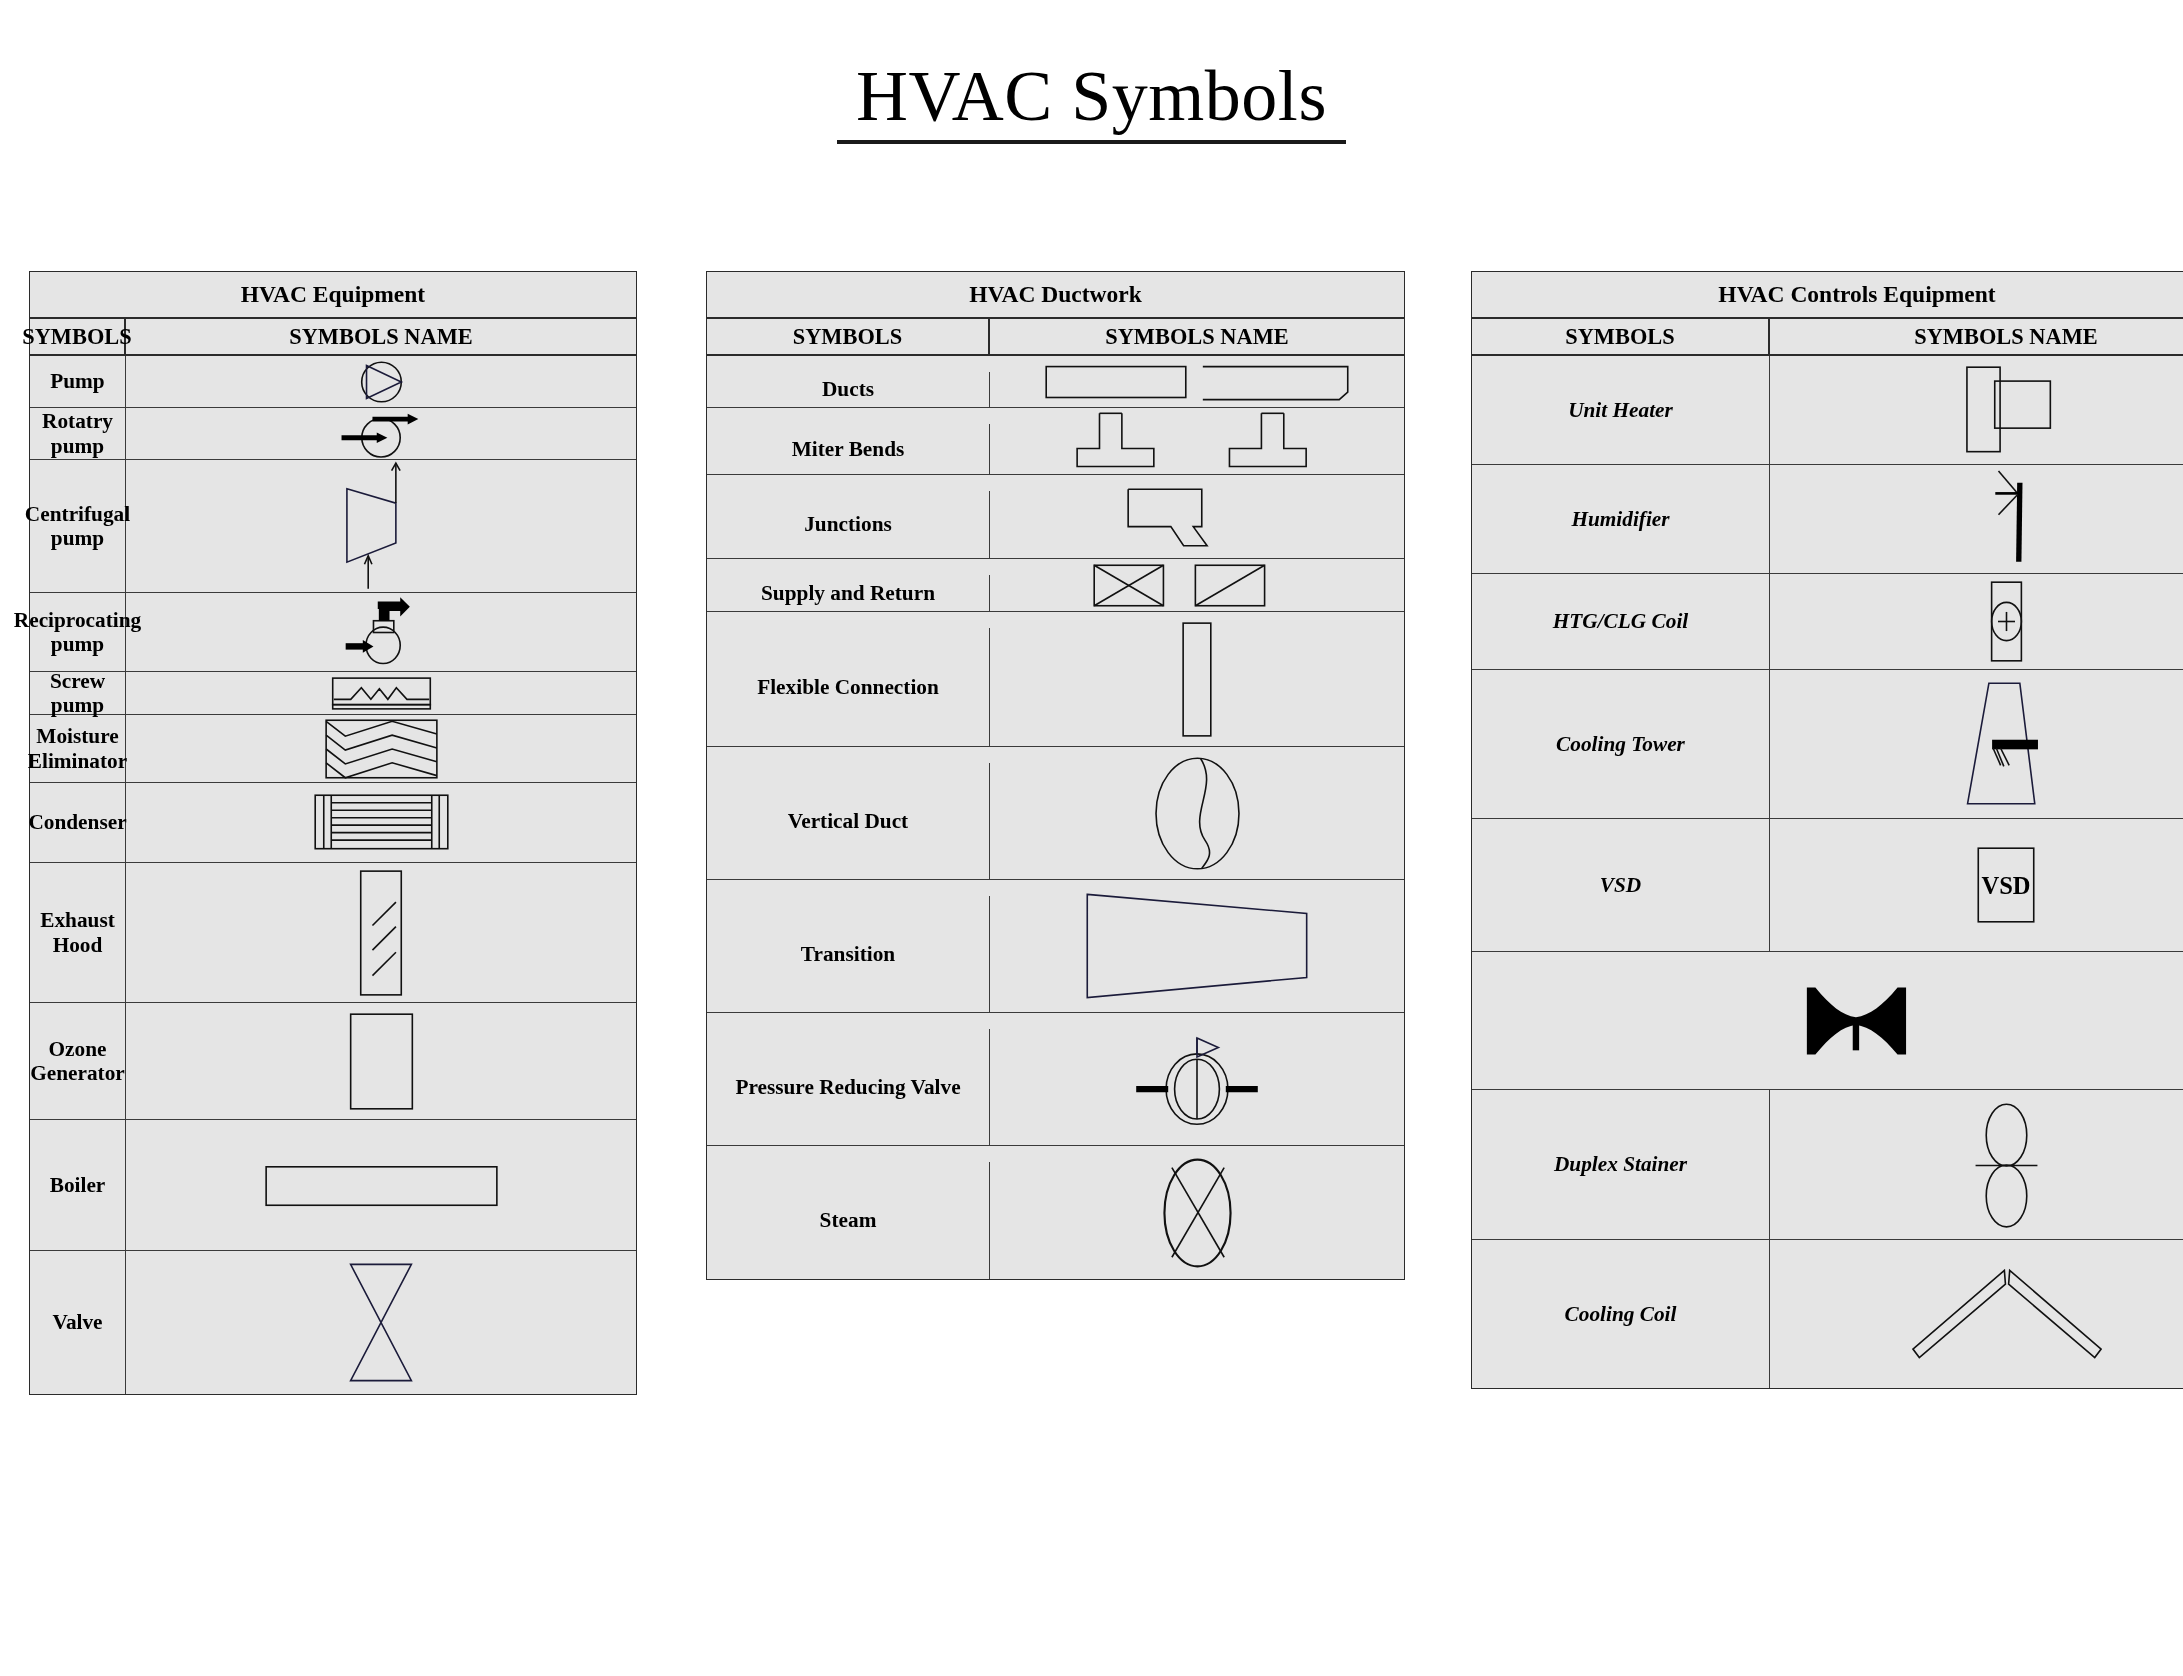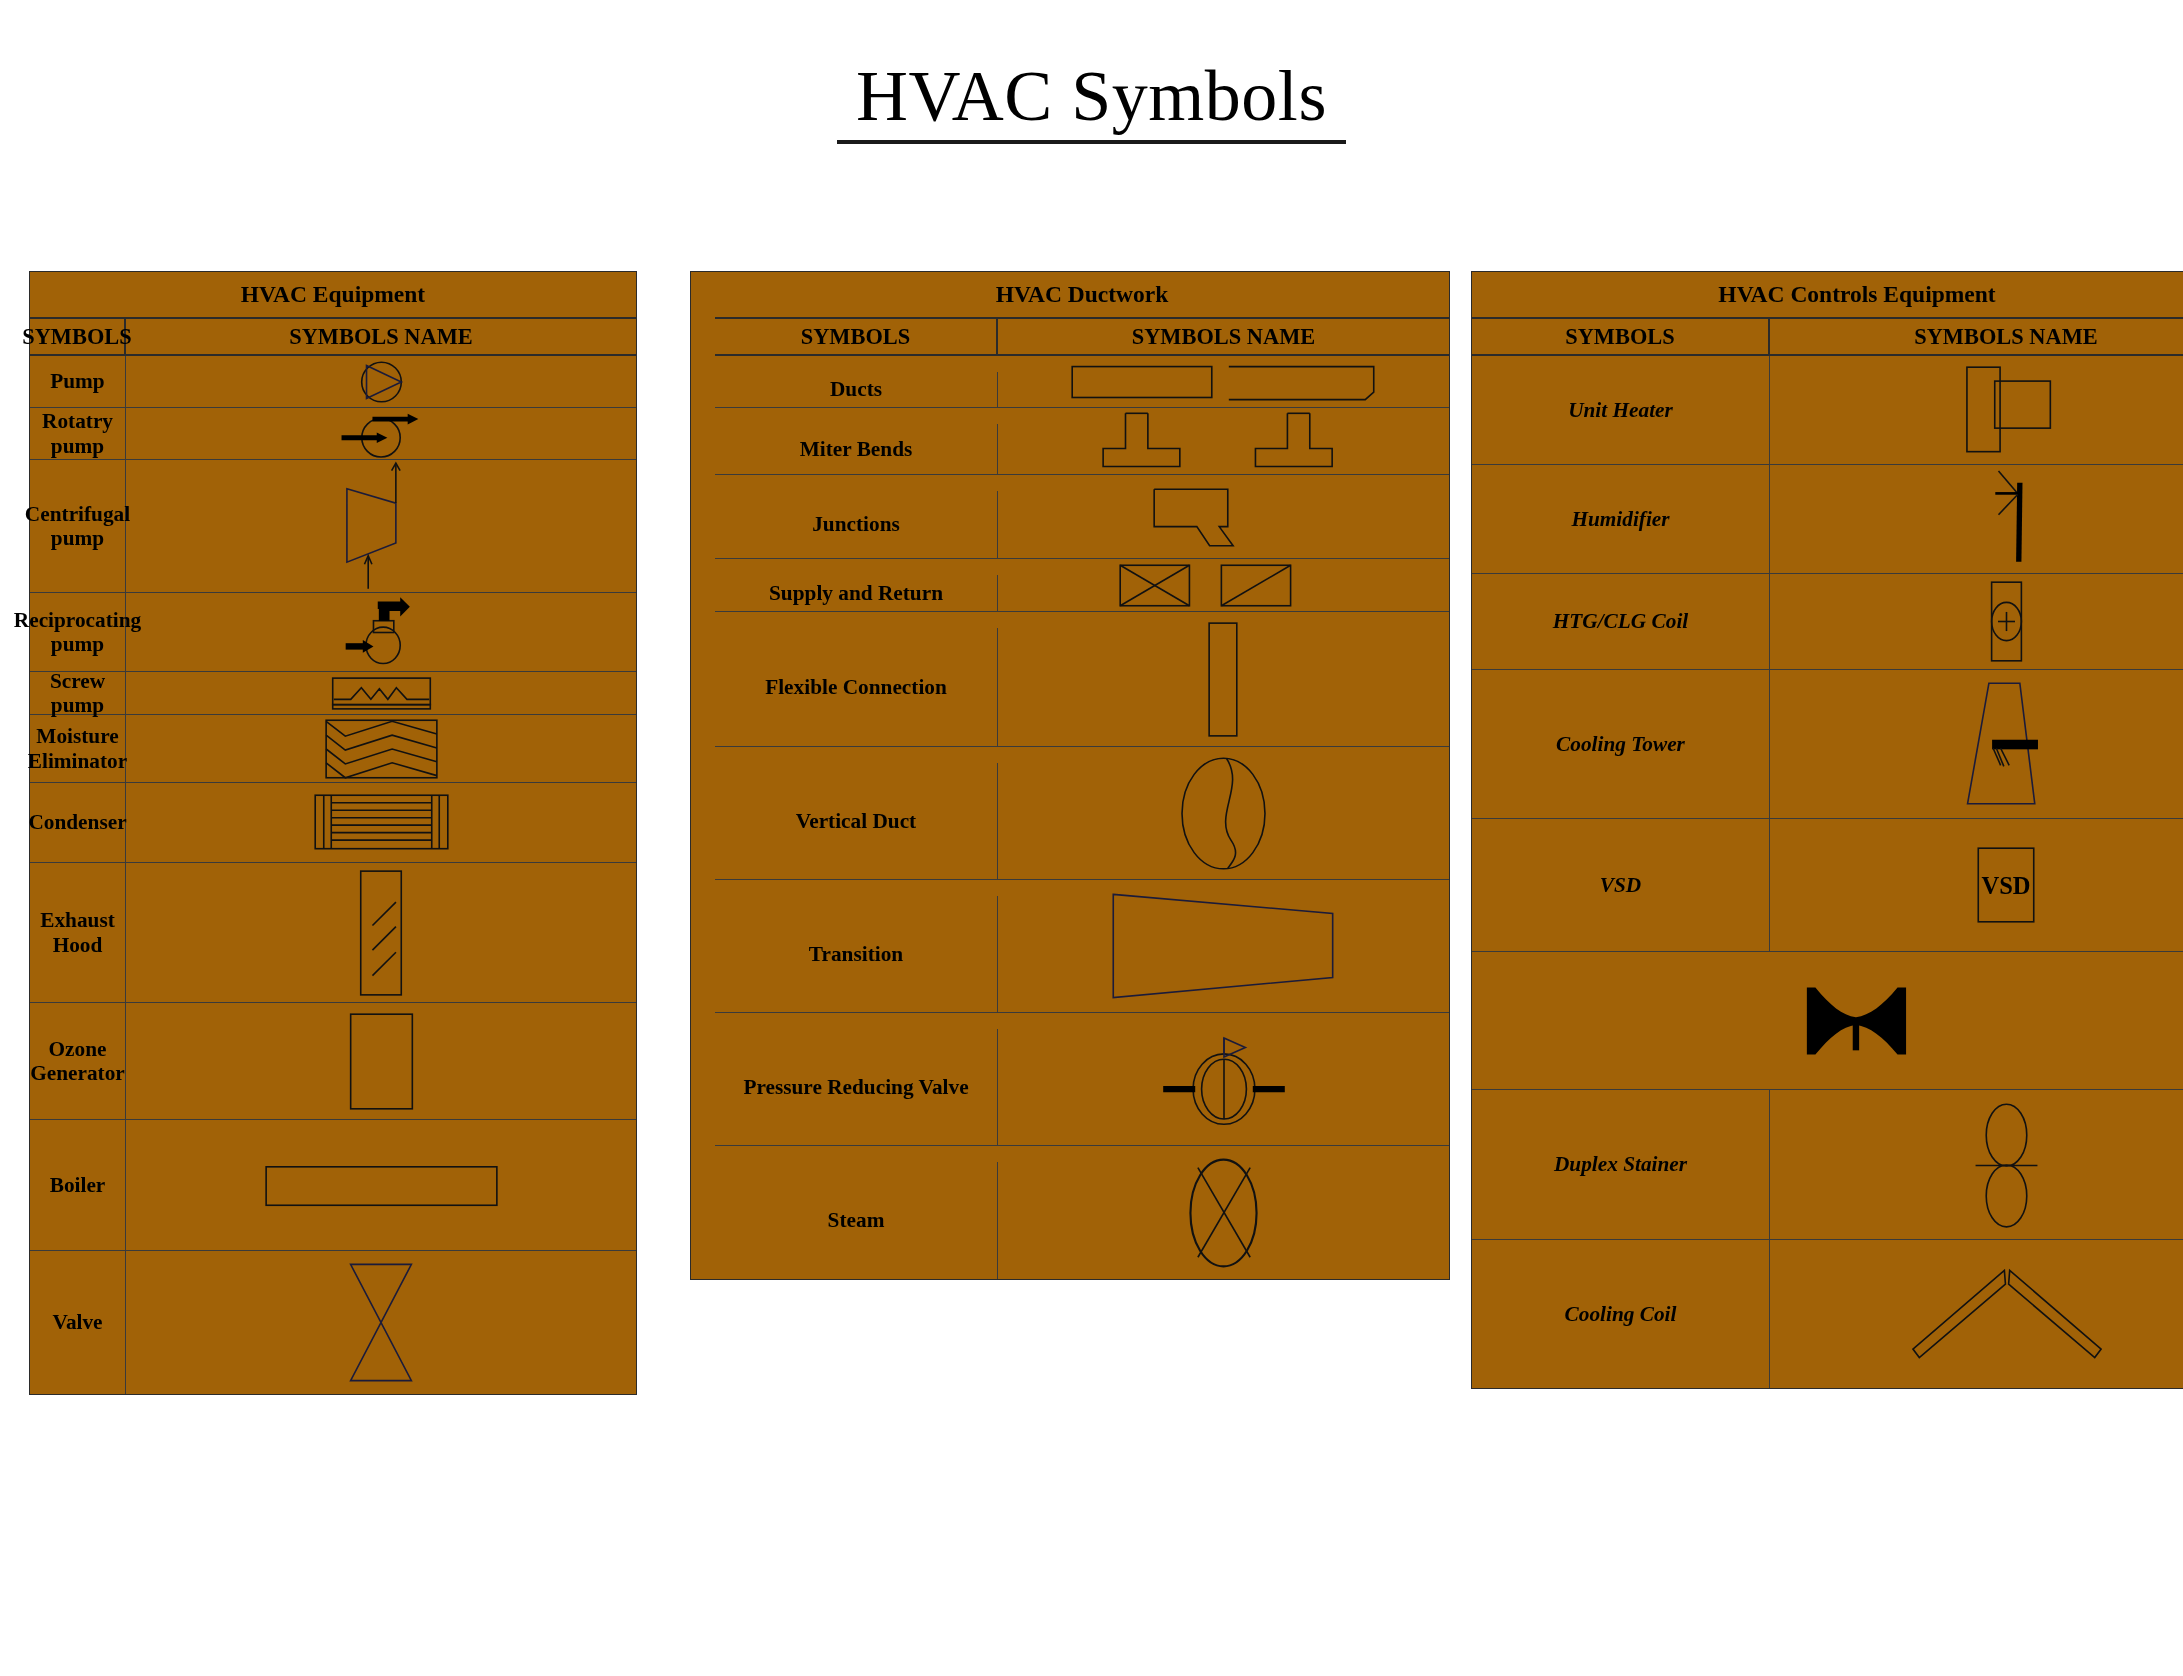--- a/index.html
+++ b/index.html
@@ -32,24 +32,24 @@
     padding: 0 19px 5.3px 19px;
     border-bottom: 4.8px solid #1a1a1a;
     line-height: 1.05;
   }
 
   
   .sym-table {
     position: absolute;
     border: 1.6px solid #2b2b2b;
     box-sizing: border-box;
-    background: #a16207;
+    background: #e5e5e5;
   }
   #table-equipment { left: 29px;   top: 271px; width: 608px; }
-  #table-ductwork  { left: 690px; top: 271px; width: 760px; padding-left: 24px; }
+  #table-ductwork  { left: 706px; top: 271px; width: 699px; }
   #table-controls  { left: 1471px; top: 271px; width: 772px; }
 
   .tbl-title {
     text-align: center;
     font-size: 23.5px;
     font-weight: bold;
     border-bottom: 2.1px solid #2b2b2b;
     box-sizing: border-box;
     display: flex;
     align-items: center;

